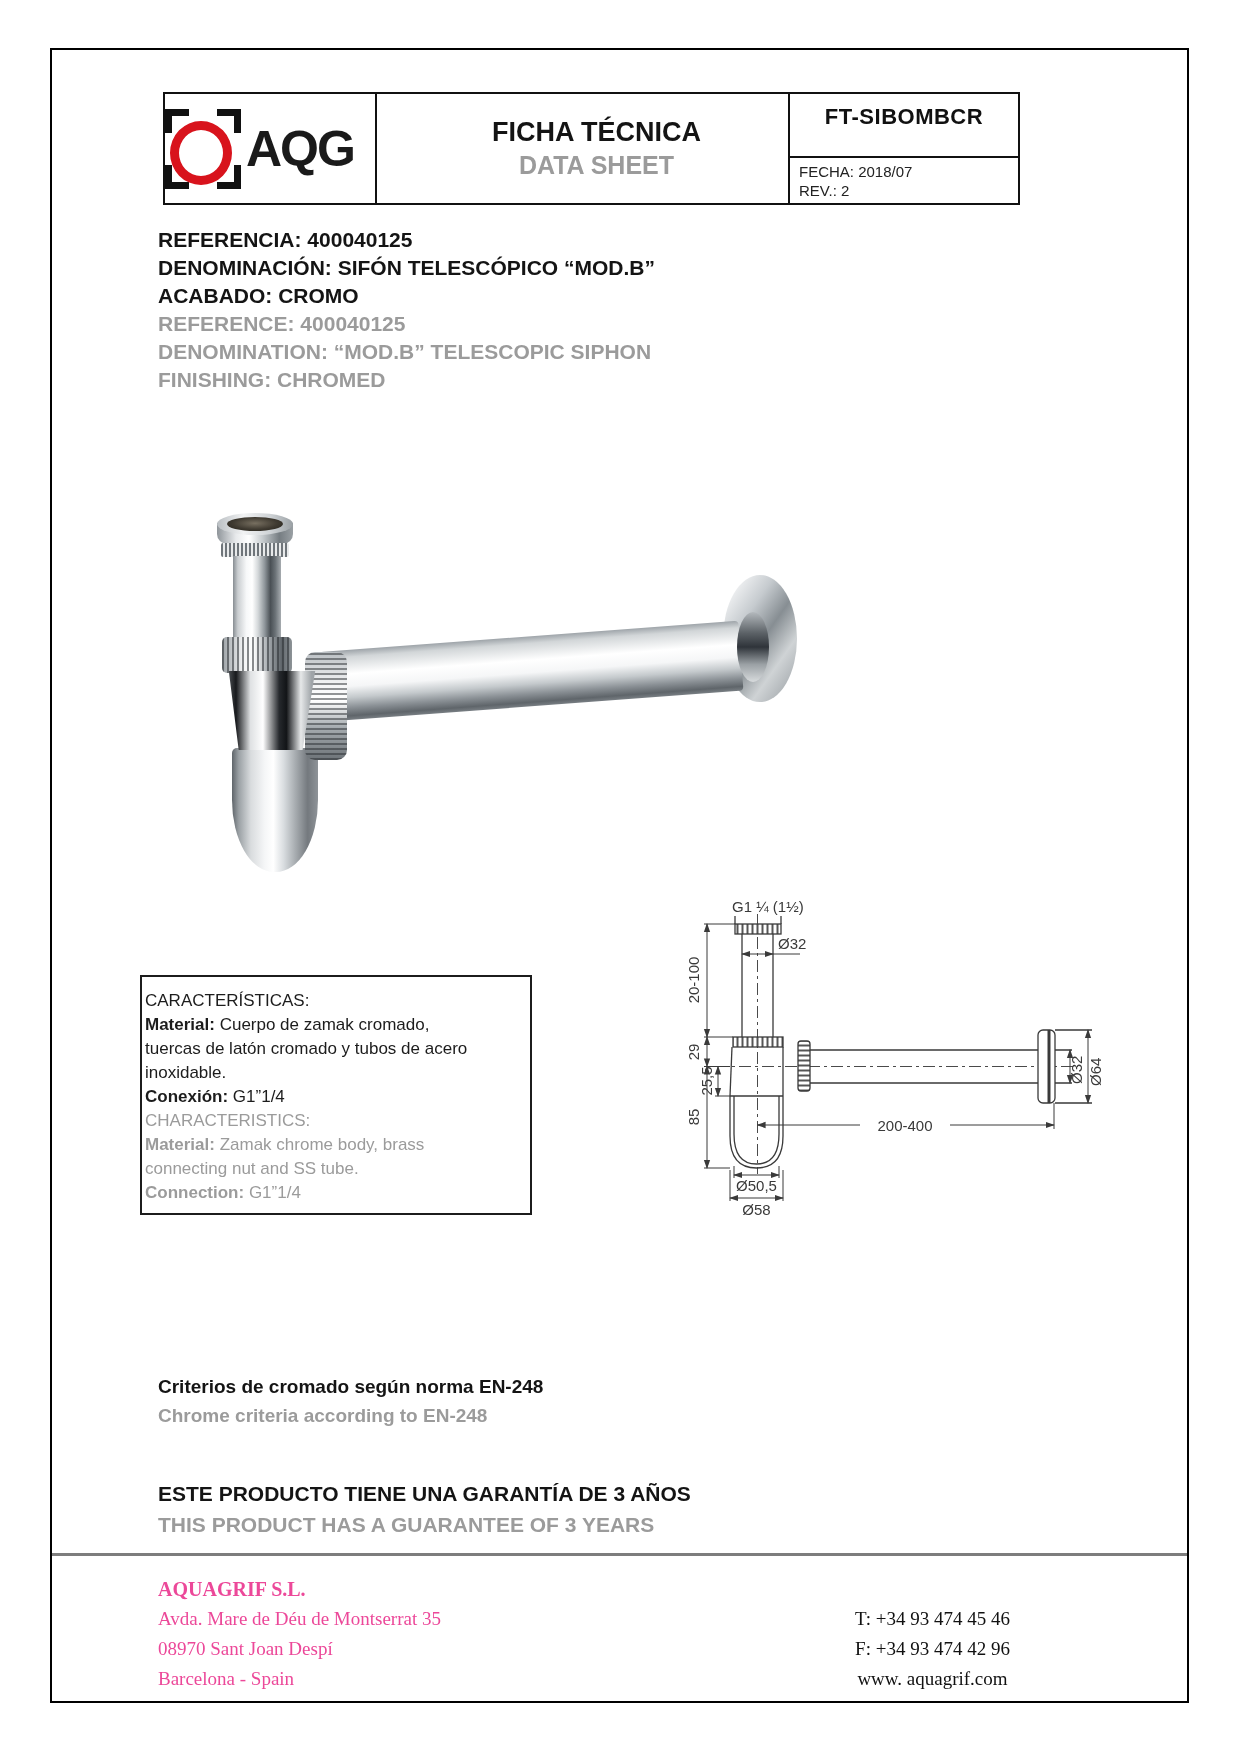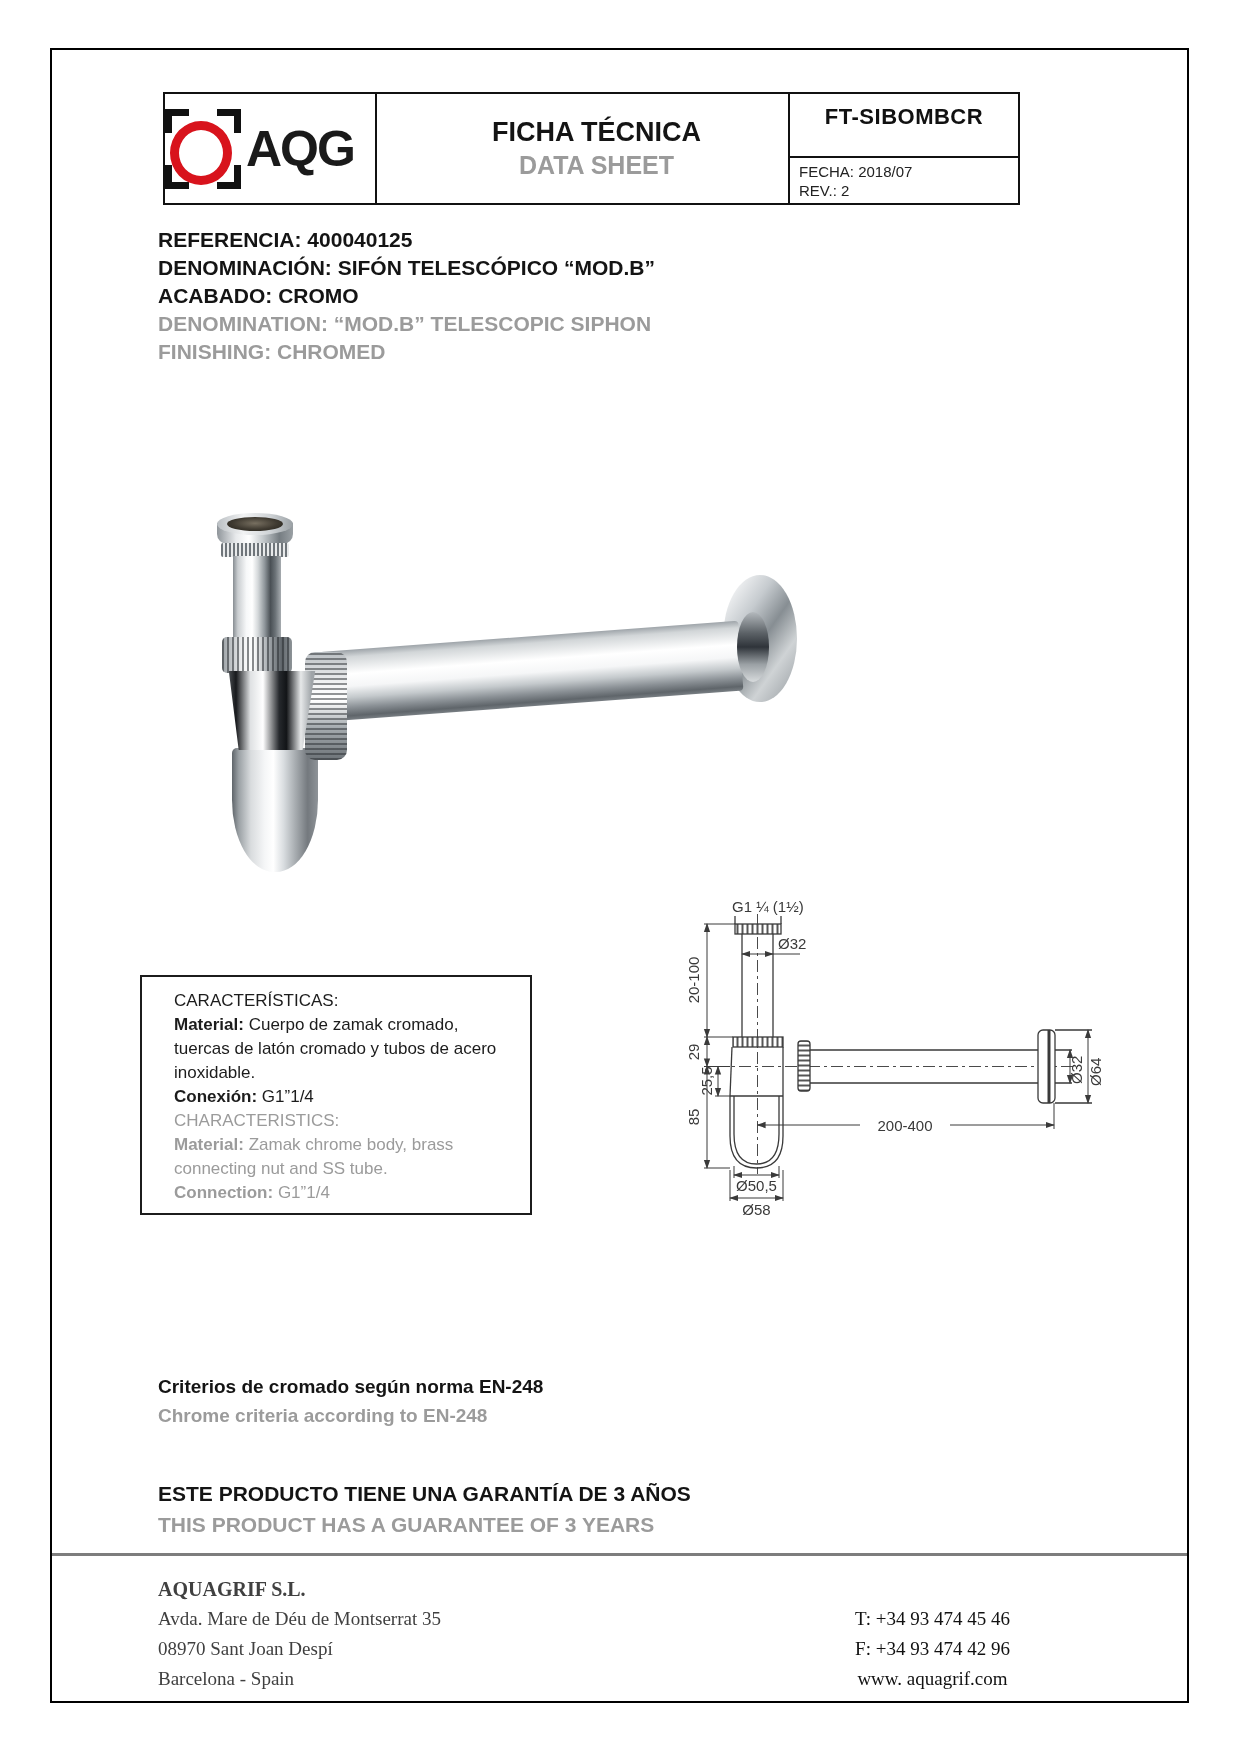--- a/index.html
+++ b/index.html
@@ -63,38 +63,38 @@
     background:linear-gradient(180deg,#9ea4a9 0%,#d2d6d8 10%,#ffffff 34%,#f5f6f7 52%,#c4c9cc 68%,#8b9196 82%,#5f656a 94%,#787e83 100%); z-index:2; }
   .junction-ring { left:135px; top:222px; width:42px; height:108px; border-radius:10px;
     background:repeating-linear-gradient(0deg,rgba(40,44,48,.5) 0 2px,rgba(255,255,255,0) 2px 5px),
                linear-gradient(180deg,#b9bec2,#f4f5f6 30%,#ffffff 45%,#a5abaf 70%,#6d7378); z-index:4; }
   .flange-disc { left:553px; top:145px; width:74px; height:127px; border-radius:50%;
     background:linear-gradient(125deg,#f4f5f6 10%,#c6cbcf 32%,#878e93 52%,#cfd3d5 72%,#a9aeb2 90%); z-index:1; }
   .flange-collar { left:567px; top:182px; width:32px; height:70px; border-radius:50%;
     background:linear-gradient(180deg,#b4b9bd 0%,#5c6267 30%,#2f343a 50%,#9ba1a5 75%,#d8dbdd 100%); z-index:3; }
 
   
-  .char-box { position:absolute; left:140px; top:975px; width:392px; height:240px; border:2px solid #1c1c1c; padding:12px 32px; font-size:17px; line-height:24px; color:#1c1c1c; background:#fff; }
+  .char-box { position:absolute; left:140px; top:975px; width:392px; height:240px; border:2px solid #1c1c1c; padding:12px 3px; font-size:17px; line-height:24px; color:#1c1c1c; background:#fff; }
   .char-box .en { color:#9b9b9b; }
   .char-box .t { white-space:pre-line; }
 
   
   .tech-drawing { position:absolute; left:620px; top:878px; width:540px; height:345px; }
   .tech-drawing text { font-family:"Liberation Sans", sans-serif; font-size:15px; fill:#3a3a3a; }
 
   
   .note-chrome { position:absolute; left:158px; top:1372px; }
   .note-chrome .l1 { font-size:19px; font-weight:bold; color:#141414; line-height:29px; }
   .note-chrome .l2 { font-size:19px; font-weight:bold; color:#9b9b9b; line-height:29px; }
   .note-warranty { position:absolute; left:158px; top:1478px; }
   .note-warranty .l1 { font-size:21px; font-weight:bold; color:#141414; line-height:31px; }
   .note-warranty .l2 { font-size:21px; font-weight:bold; color:#9b9b9b; line-height:31px; }
 
   
-  .footer-left { position:absolute; left:158px; top:1574px; font-family:"Liberation Serif", serif; font-size:19px; color:#404040; line-height:30px; }
+  .footer-left { position:absolute; left:158px; top:1574px; font-family:"Liberation Serif", serif; font-size:19px; color:#ec4899; line-height:30px; }
   .footer-left .company { font-size:20px; font-weight:bold; }
   .footer-right { position:absolute; left:760px; top:1604px; width:345px; text-align:center; font-family:"Liberation Serif", serif; font-size:19px; color:#111; line-height:30px; }
 </style>
 </head>
 <body>
 
 <div class="page">
   <div class="outer-border"></div>
 
   <div class="hdr-table">
@@ -118,20 +118,21 @@
         <div>FECHA: 2018/07</div>
         <div>REV.: 2</div>
       </div>
     </div>
   </div>
 
   <div class="ref-block">
     <div class="ref-line">REFERENCIA: 400040125</div>
     <div class="ref-line">DENOMINACIÓN: SIFÓN TELESCÓPICO “MOD.B”</div>
     <div class="ref-line">ACABADO: CROMO</div>
+    <div class="ref-line en">REFERENCE: 400040125</div>
     <div class="ref-line en">DENOMINATION: “MOD.B” TELESCOPIC SIPHON</div>
     <div class="ref-line en">FINISHING: CHROMED</div>
   </div>
 
   <div class="photo">
     <div class="flange-disc"></div>
     <div class="tube-h"></div>
     <div class="flange-collar"></div>
     <div class="junction-ring"></div>
     <div class="rim-side"></div>

